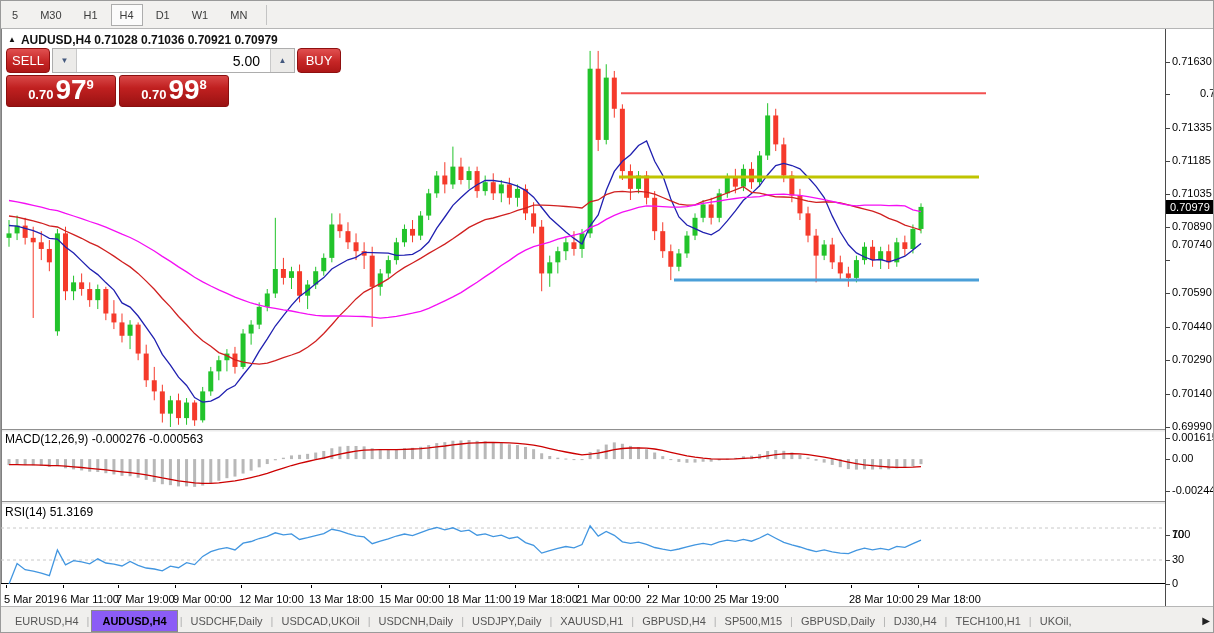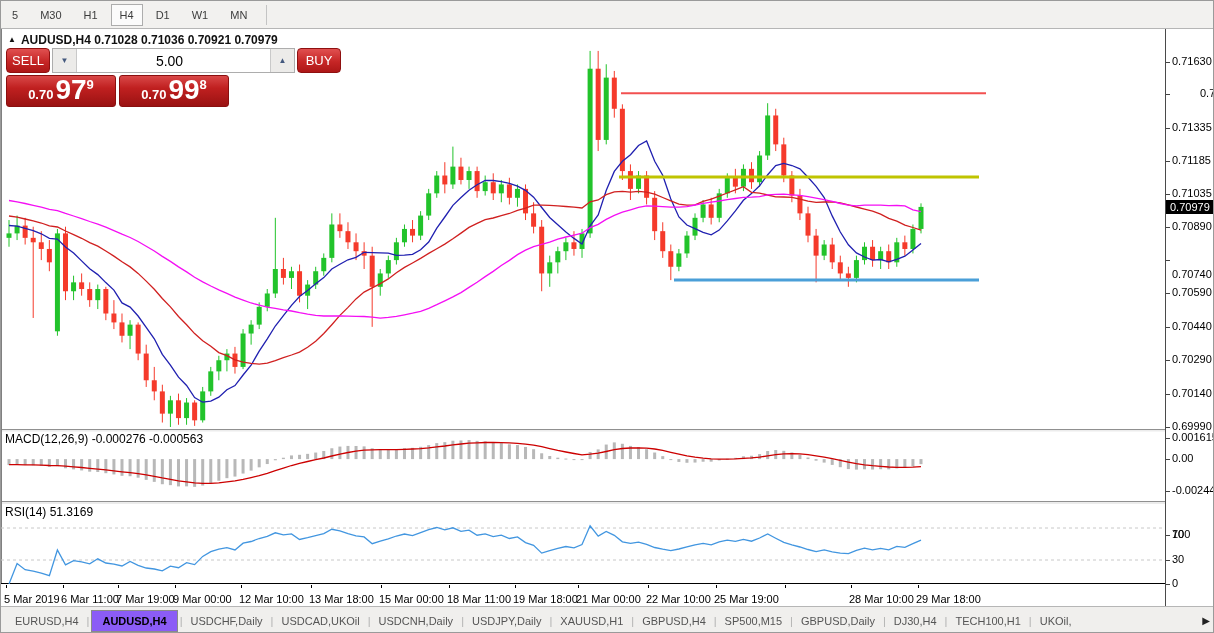--- a/index.html
+++ b/index.html
@@ -17,21 +17,21 @@
   .ind-label.macd{top:431px;}
   .ind-label.rsi{top:504px;}
   
   .trade-widget{position:absolute;top:47px;left:5px;width:223px;}
   .tw-row1{display:flex;height:25px;gap:2px;}
   .btn-trade{flex:0 0 44px;border-radius:4px;color:#fff;font-size:13px;display:flex;align-items:center;justify-content:center;background:linear-gradient(180deg,#e05050 0%,#c62626 55%,#ad1717 100%);border:1px solid #8f1010;box-sizing:border-box;cursor:pointer;}
   .spinner{flex:1;display:flex;border:1px solid #adadad;background:#fff;box-sizing:border-box;}
   .spin-btn{width:24px;background:#ecebe9;display:flex;align-items:center;justify-content:center;font-size:8px;color:#44597e;cursor:pointer;border:0;}
   .spin-btn.left{border-right:1px solid #c9c9c9;}
   .spin-btn.right{border-left:1px solid #c9c9c9;}
-  .vol-input{flex:1;border:0;outline:none;font-size:14px;text-align:center;padding-right:10px;font-family:"Liberation Sans",sans-serif;min-width:0;}
+  .vol-input{flex:1;border:0;outline:none;font-size:14px;text-align:right;padding-right:10px;font-family:"Liberation Sans",sans-serif;min-width:0;}
   .tw-row2{display:flex;height:32px;gap:3px;margin-top:2px;}
   .price-box{flex:1;border-radius:3px;background:linear-gradient(180deg,#d94848 0%,#c02020 40%,#9a1212 100%);border:1px solid #8a0f0f;color:#fff;display:flex;align-items:flex-end;justify-content:center;padding-bottom:2px;box-sizing:border-box;cursor:pointer;}
   .pb-small{font-size:13px;font-weight:bold;margin-right:2px;line-height:1.4;}
   .pb-big{font-size:28px;font-weight:bold;line-height:0.95;}
   .pb-sup{font-size:13px;font-weight:bold;position:relative;top:-12px;}
   
   #raxis{position:absolute;left:1164px;top:28px;width:50px;height:577px;border-left:1px solid #4a4a4a;background:#fff;box-sizing:border-box;}
   .ax-lab{position:absolute;left:6px;font-size:11px;color:#000;white-space:nowrap;}
   .ax-tick{position:absolute;left:0;width:4px;height:1px;background:#444;}
   .price-tag{position:absolute;left:0;width:49px;background:#000;color:#fff;font-size:11px;padding:1px 0 1px 4px;}
@@ -498,21 +498,21 @@
       <div class="ax-lab" style="top: 58.307px; margin-left: 28px;">0.71485</div>
       <div class="ax-tick" style="top: 98.6873px;"></div>
       <div class="ax-lab" style="top: 91.6873px;">0.71335</div>
       <div class="ax-tick" style="top: 132.068px;"></div>
       <div class="ax-lab" style="top: 125.068px;">0.71185</div>
       <div class="ax-tick" style="top: 165.448px;"></div>
       <div class="ax-lab" style="top: 158.448px;">0.71035</div>
       <div class="ax-tick" style="top: 197.715px;"></div>
       <div class="ax-lab" style="top: 190.715px;">0.70890</div>
       <div class="ax-tick" style="top: 231.096px;"></div>
-      <div class="ax-lab" style="top: 239px;">0.70740</div>
+      <div class="ax-lab" style="top: 209px;">0.70740</div>
       <div class="ax-tick" style="top: 264.476px;"></div>
       <div class="ax-lab" style="top: 257.476px;">0.70590</div>
       <div class="ax-tick" style="top: 297.856px;"></div>
       <div class="ax-lab" style="top: 290.856px;">0.70440</div>
       <div class="ax-tick" style="top: 331.237px;"></div>
       <div class="ax-lab" style="top: 324.237px;">0.70290</div>
       <div class="ax-tick" style="top: 364.617px;"></div>
       <div class="ax-lab" style="top: 357.617px;">0.70140</div>
       <div class="ax-tick" style="top: 397.997px;"></div>
       <div class="ax-lab" style="top: 390.997px;">0.69990</div>

